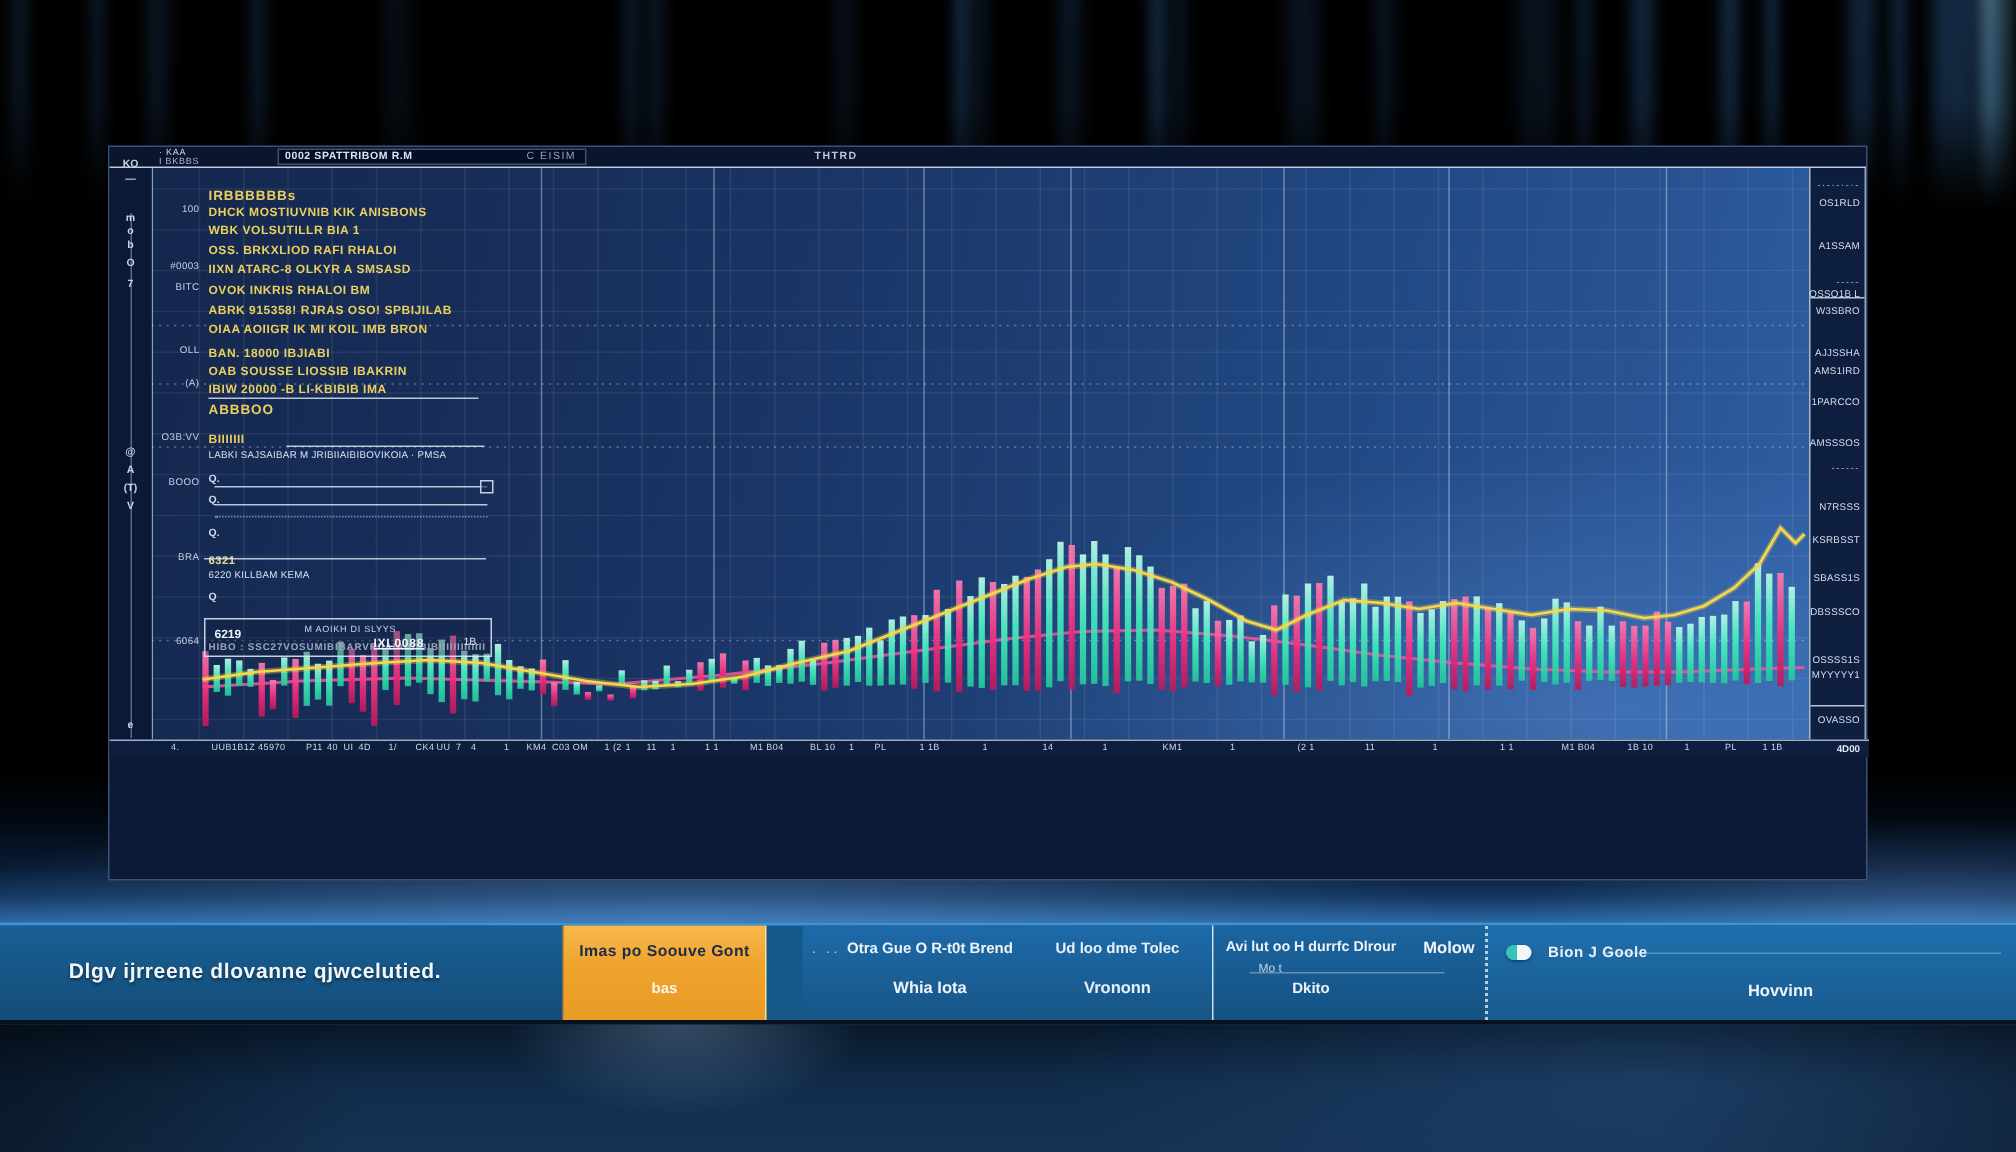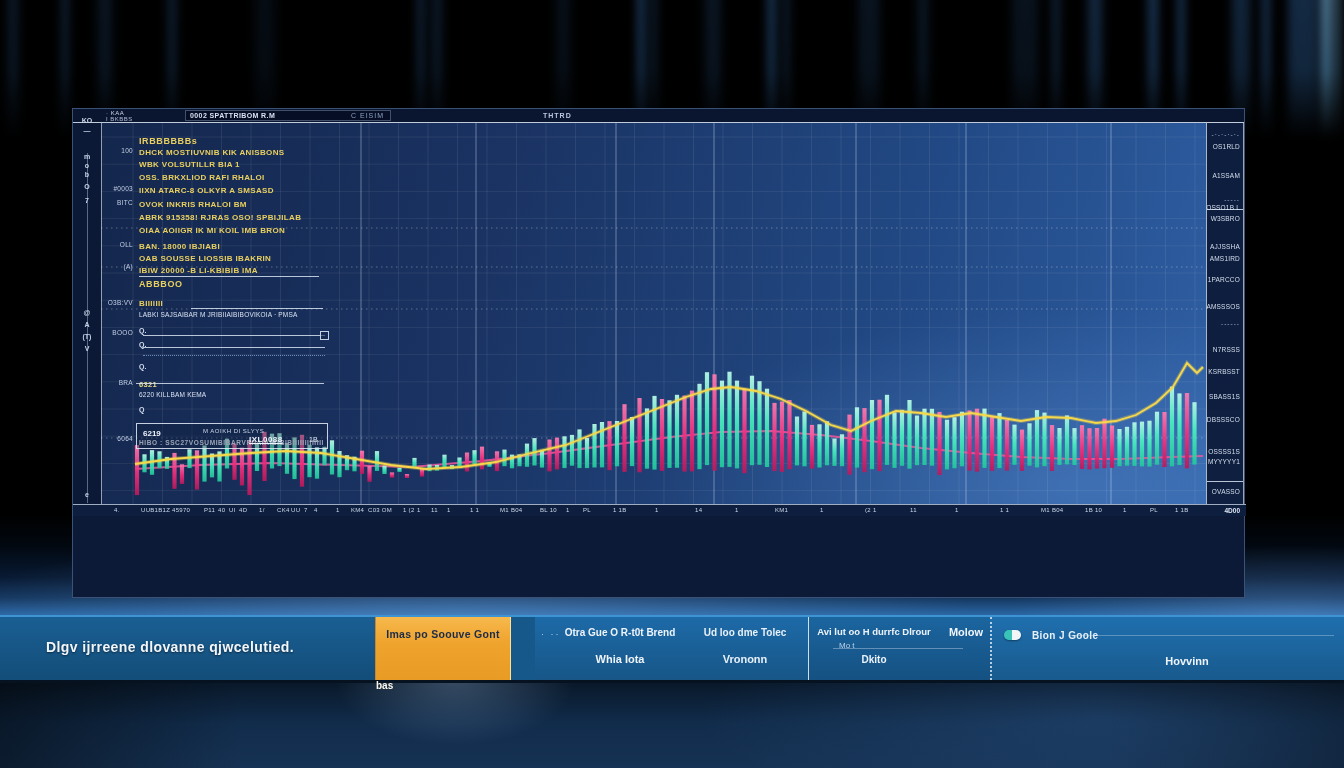--- a/index.html
+++ b/index.html
@@ -15,21 +15,21 @@
     background:radial-gradient(55% 120% at 34% 100%,rgba(120,170,230,.35),transparent 70%),
                radial-gradient(30% 100% at 96% 100%,rgba(120,170,230,.3),transparent 70%);}
   .floor{position:absolute;left:0;right:0;top:678px;height:90px;
     background:linear-gradient(to bottom,#081626 0%,#102b49 45%,#143párr 100%);
     background:linear-gradient(to bottom,#081626 0%,#112c4b 50%,#163254 100%);}
   .floor:before{content:"";position:absolute;inset:0;
     background:radial-gradient(160px 90px at 455px 0px,rgba(150,180,215,.33),transparent 75%),
                radial-gradient(500px 120px at 1100px 40px,rgba(60,110,170,.25),transparent 80%),
                linear-gradient(to right,rgba(0,0,0,.45),transparent 18%,transparent 82%,rgba(0,0,0,.3));}
   
-  #win{position:absolute;left:72px;top:108px;width:1173px;height:490px;background:#0c1a38;
+  #win{position:absolute;left:72px;top:97px;width:1173px;height:490px;background:#0c1a38;
     border:1px solid rgba(150,185,235,.35);box-sizing:border-box;}
   #titlebar{position:absolute;left:0;top:0;width:100%;height:14px;background:#0a1530;
     border-bottom:1px solid rgba(225,235,250,.85);box-sizing:border-box;}
   #titlebar .tl1{position:absolute;left:33px;top:1px;font-size:6px;color:#cfd9ec;letter-spacing:.5px;}
   #titlebar .tl2{position:absolute;left:33px;top:7px;font-size:6px;color:#aebcd8;letter-spacing:.5px;}
   #titlebar .pill{position:absolute;left:112px;top:1px;width:206px;height:11px;background:#050e24;
     border:1px solid rgba(160,180,215,.4);box-sizing:border-box;color:#d8e2f4;font-size:7px;font-weight:bold;
     line-height:9px;padding-left:4px;letter-spacing:.4px;overflow:hidden;white-space:nowrap;}
   #titlebar .tmid{position:absolute;left:278px;top:3px;font-size:7px;color:#8ea2c4;letter-spacing:1px;}
   #titlebar .tright{position:absolute;left:470px;top:3px;font-size:7px;color:#b9c7e0;font-weight:bold;letter-spacing:1px;}
@@ -77,21 +77,21 @@
   
   #taskbar{position:absolute;left:0;top:615px;width:1344px;height:63px;background:#17588a;
     border-top:2px solid #3e93d2;border-bottom:3px solid #061220;box-sizing:content-box;}
   .tsec{position:absolute;top:0;height:63px;}
   #tsec1{left:0;width:375px;background:linear-gradient(to bottom,#1a5f93,#134d79);}
   #tsec1 .lbl{position:absolute;left:0;top:22px;width:340px;text-align:center;color:#f2f6fb;font-size:14px;font-weight:bold;
     letter-spacing:.4px;text-shadow:0 1px 2px rgba(0,0,0,.5);cursor:default;}
   #tsec2{left:375px;width:136px;background:linear-gradient(to bottom,#f7b94d,#efa42e 40%,#e89b25);
     border-left:1px solid #c8872b;border-right:1px solid #fbe09a;box-sizing:border-box;cursor:pointer;}
   #tsec2 .l1{position:absolute;left:0;top:11px;width:100%;text-align:center;color:#1c2b4a;font-size:10.5px;font-weight:bold;letter-spacing:.3px;}
-  #tsec2 .l2{position:absolute;left:0;top:37px;width:100%;color:#fdf6e8;font-size:10px;font-weight:bold;margin-top:26px;}
+  #tsec2 .l2{position:absolute;left:0;top:37px;width:100%;text-align:center;color:#fdf6e8;font-size:10px;font-weight:bold;}
   #tsec3{left:535px;width:273px;background:linear-gradient(to bottom,#1d6aa8,#175687);}
   #tsec3 .marks{position:absolute;left:6px;top:12px;color:#bcd4ea;font-size:9px;letter-spacing:2px;}
   #tsec3 .a1{position:absolute;left:20px;top:10px;width:130px;text-align:center;color:#eef4fb;font-size:10px;font-weight:bold;}
   #tsec3 .a2{position:absolute;left:20px;top:36px;width:130px;text-align:center;color:#eef4fb;font-size:11px;font-weight:bold;}
   #tsec3 .b1{position:absolute;left:150px;top:10px;width:120px;text-align:center;color:#e8f0f9;font-size:10px;font-weight:bold;}
   #tsec3 .b2{position:absolute;left:150px;top:36px;width:120px;text-align:center;color:#e8f0f9;font-size:11px;font-weight:bold;}
   #tsec4{left:808px;width:182px;background:linear-gradient(to bottom,#1b659f,#155182);border-left:1px solid rgba(240,246,252,.85);box-sizing:border-box;}
   #tsec4 .l1{position:absolute;left:0;top:9px;width:130px;text-align:center;color:#ecf2fa;font-size:9.5px;font-weight:bold;}
   #tsec4 .l1b{position:absolute;left:30px;top:24px;color:#bed3e8;font-size:8px;}
   #tsec4 .l2{position:absolute;left:0;top:37px;width:130px;text-align:center;color:#ecf2fa;font-size:10px;font-weight:bold;}

